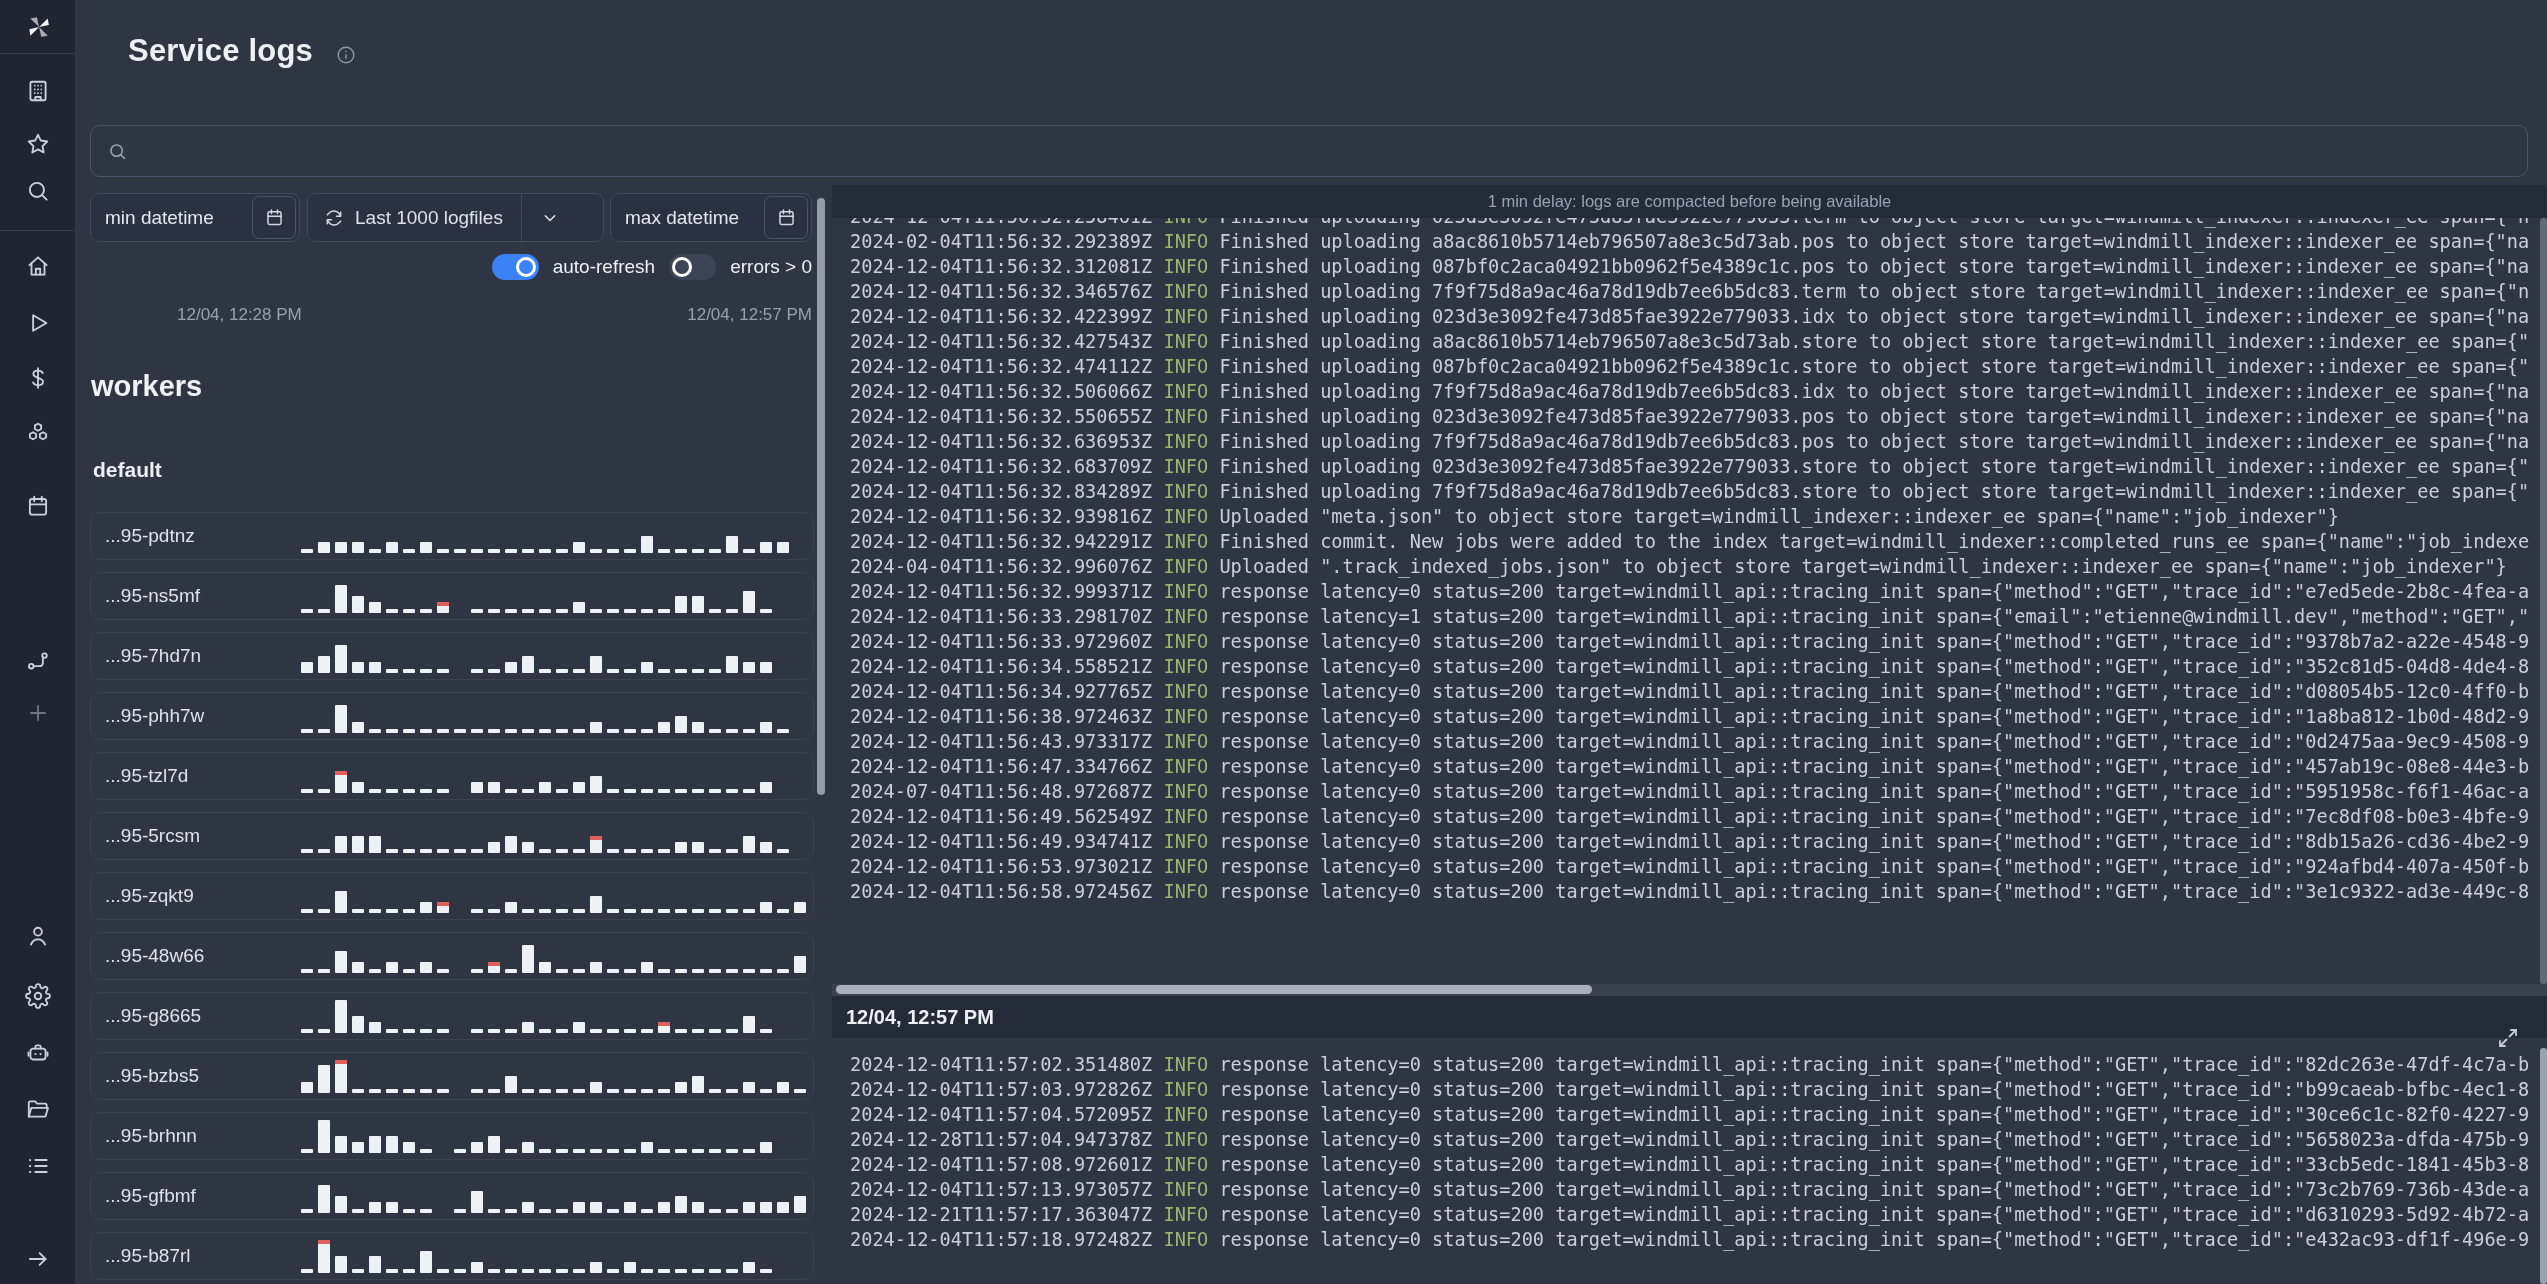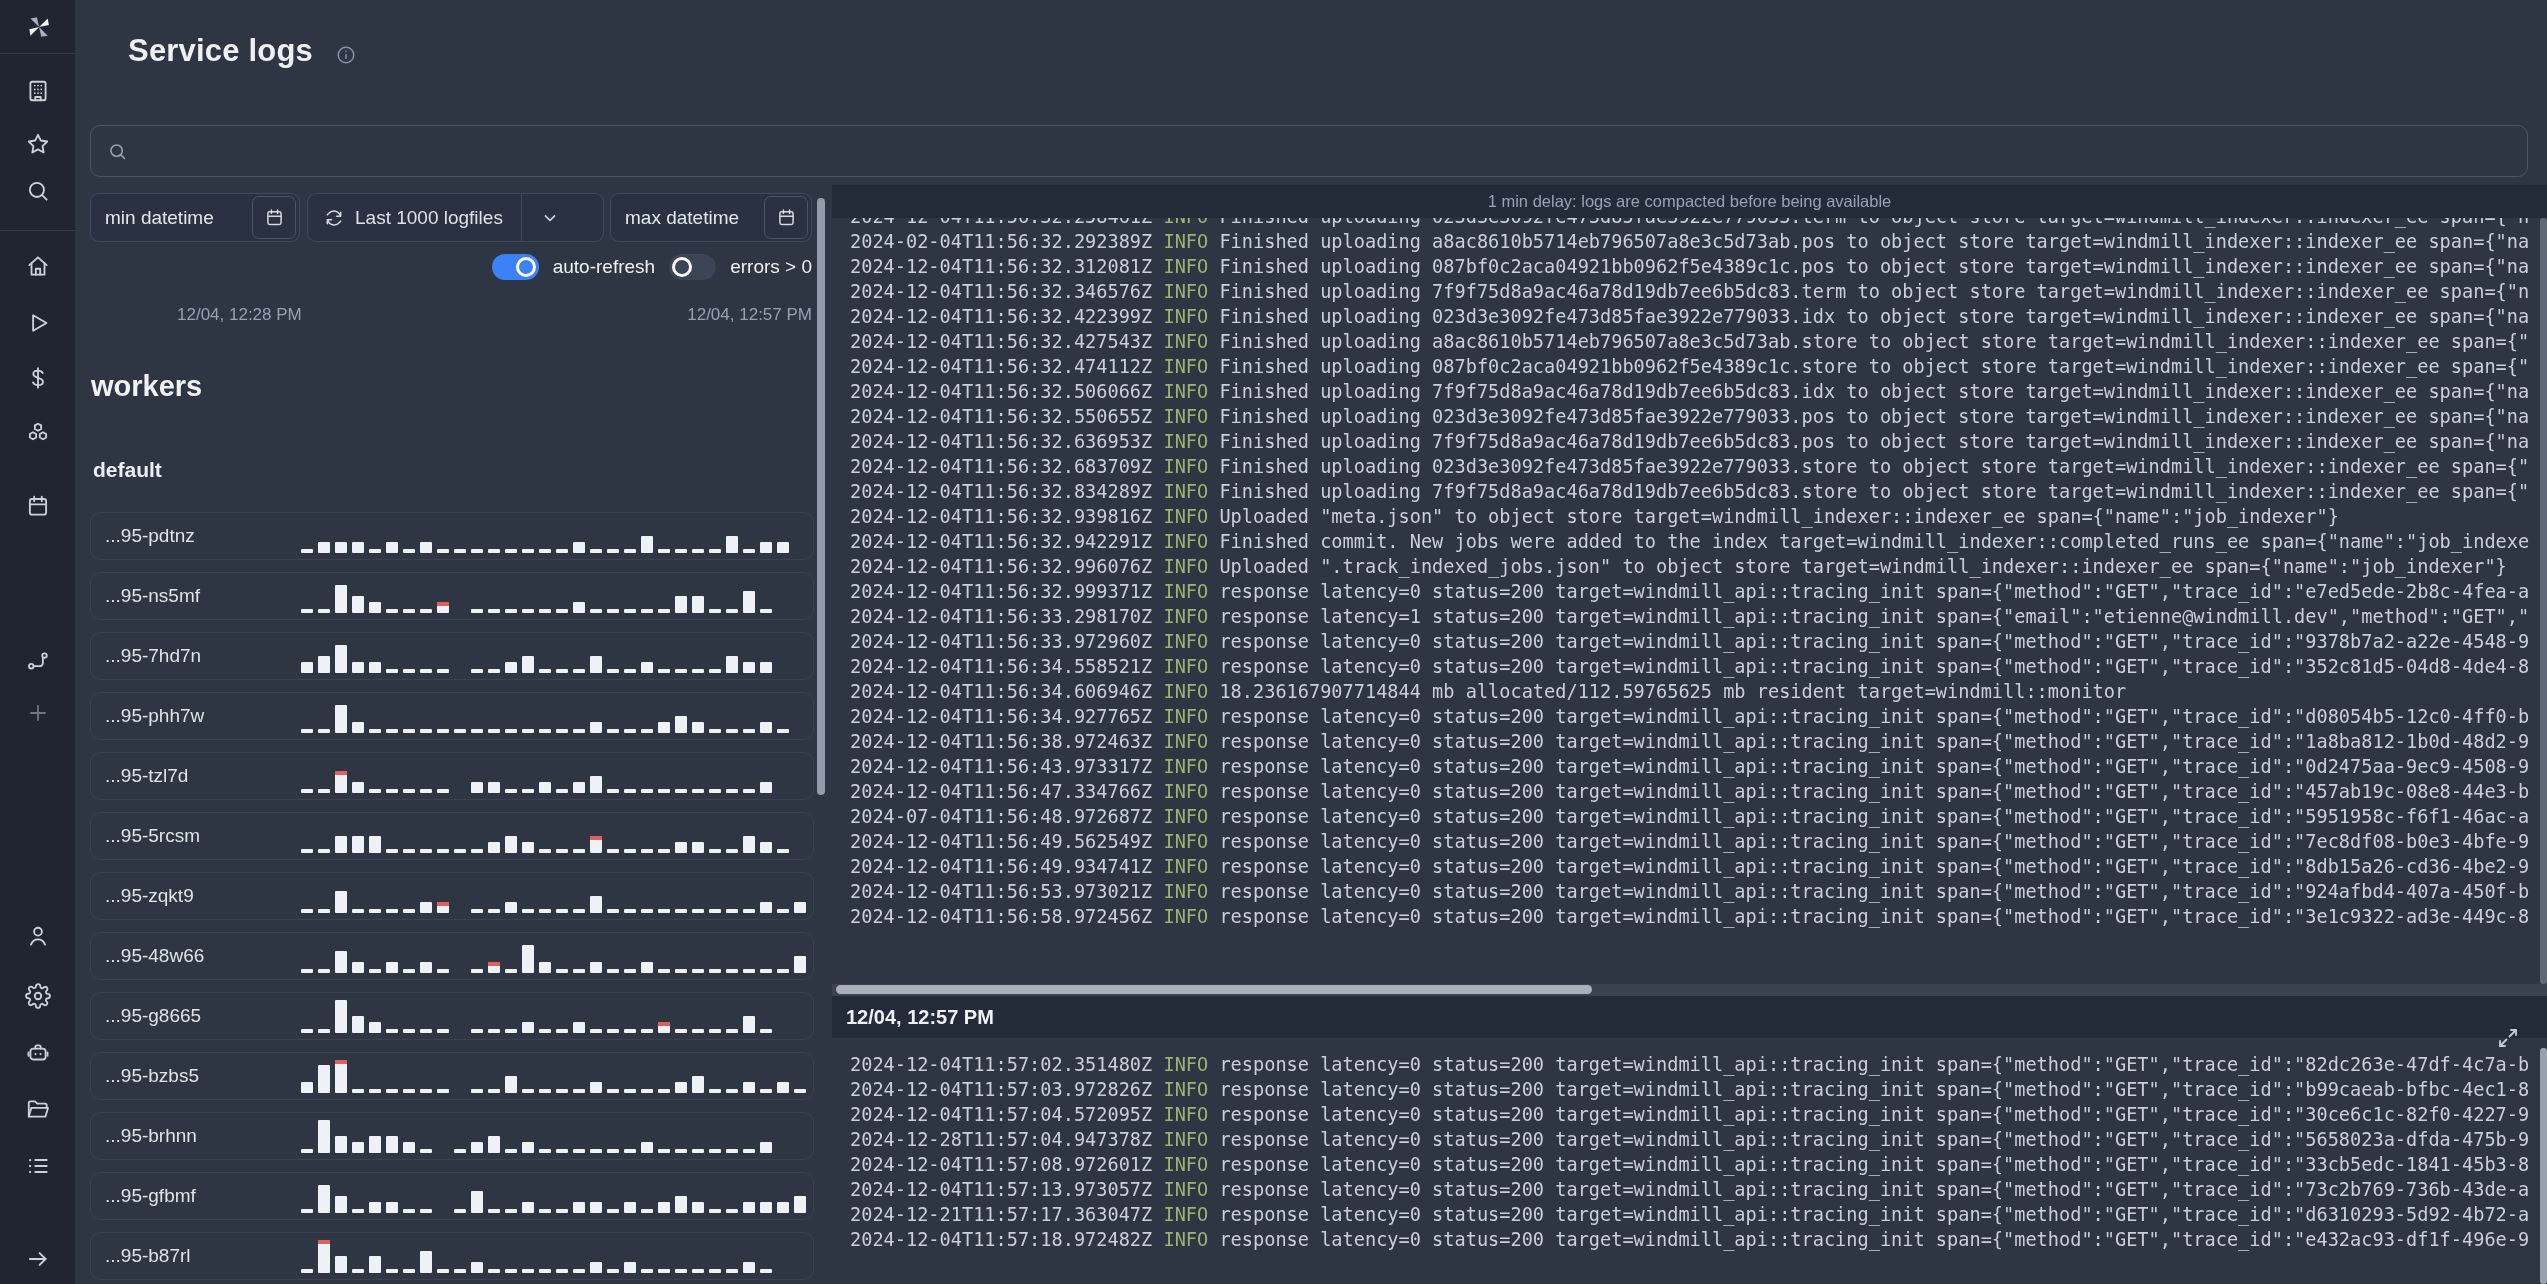--- a/index.html
+++ b/index.html
@@ -746,26 +746,25 @@
       <div class="log-line"><span class="ts">2024-12-04T11:56:32.422399Z </span><span class="lvl">INFO</span><span class="msg"> Finished uploading 023d3e3092fe473d85fae3922e779033.idx to object store target=windmill_indexer::indexer_ee span={"na</span></div>
       <div class="log-line"><span class="ts">2024-12-04T11:56:32.427543Z </span><span class="lvl">INFO</span><span class="msg"> Finished uploading a8ac8610b5714eb796507a8e3c5d73ab.store to object store target=windmill_indexer::indexer_ee span={"</span></div>
       <div class="log-line"><span class="ts">2024-12-04T11:56:32.474112Z </span><span class="lvl">INFO</span><span class="msg"> Finished uploading 087bf0c2aca04921bb0962f5e4389c1c.store to object store target=windmill_indexer::indexer_ee span={"</span></div>
       <div class="log-line"><span class="ts">2024-12-04T11:56:32.506066Z </span><span class="lvl">INFO</span><span class="msg"> Finished uploading 7f9f75d8a9ac46a78d19db7ee6b5dc83.idx to object store target=windmill_indexer::indexer_ee span={"na</span></div>
       <div class="log-line"><span class="ts">2024-12-04T11:56:32.550655Z </span><span class="lvl">INFO</span><span class="msg"> Finished uploading 023d3e3092fe473d85fae3922e779033.pos to object store target=windmill_indexer::indexer_ee span={"na</span></div>
       <div class="log-line"><span class="ts">2024-12-04T11:56:32.636953Z </span><span class="lvl">INFO</span><span class="msg"> Finished uploading 7f9f75d8a9ac46a78d19db7ee6b5dc83.pos to object store target=windmill_indexer::indexer_ee span={"na</span></div>
       <div class="log-line"><span class="ts">2024-12-04T11:56:32.683709Z </span><span class="lvl">INFO</span><span class="msg"> Finished uploading 023d3e3092fe473d85fae3922e779033.store to object store target=windmill_indexer::indexer_ee span={"</span></div>
       <div class="log-line"><span class="ts">2024-12-04T11:56:32.834289Z </span><span class="lvl">INFO</span><span class="msg"> Finished uploading 7f9f75d8a9ac46a78d19db7ee6b5dc83.store to object store target=windmill_indexer::indexer_ee span={"</span></div>
       <div class="log-line"><span class="ts">2024-12-04T11:56:32.939816Z </span><span class="lvl">INFO</span><span class="msg"> Uploaded "meta.json" to object store target=windmill_indexer::indexer_ee span={"name":"job_indexer"}</span></div>
       <div class="log-line"><span class="ts">2024-12-04T11:56:32.942291Z </span><span class="lvl">INFO</span><span class="msg"> Finished commit. New jobs were added to the index target=windmill_indexer::completed_runs_ee span={"name":"job_indexe</span></div>
-      <div class="log-line"><span class="ts">2024-12-04T11:56:32.996076Z </span><span class="lvl">INFO</span><span class="msg"> Uploaded ".track_indexed_jobs.json" to object store target=windmill_indexer::indexer_ee span={"name":"job_indexer"}</span></div>
+      <div class="log-line"><span class="ts">2024-04-04T11:56:32.996076Z </span><span class="lvl">INFO</span><span class="msg"> Uploaded ".track_indexed_jobs.json" to object store target=windmill_indexer::indexer_ee span={"name":"job_indexer"}</span></div>
       <div class="log-line"><span class="ts">2024-12-04T11:56:32.999371Z </span><span class="lvl">INFO</span><span class="msg"> response latency=0 status=200 target=windmill_api::tracing_init span={"method":"GET","trace_id":"e7ed5ede-2b8c-4fea-a</span></div>
       <div class="log-line"><span class="ts">2024-12-04T11:56:33.298170Z </span><span class="lvl">INFO</span><span class="msg"> response latency=1 status=200 target=windmill_api::tracing_init span={"email":"etienne@windmill.dev","method":"GET","</span></div>
       <div class="log-line"><span class="ts">2024-12-04T11:56:33.972960Z </span><span class="lvl">INFO</span><span class="msg"> response latency=0 status=200 target=windmill_api::tracing_init span={"method":"GET","trace_id":"9378b7a2-a22e-4548-9</span></div>
       <div class="log-line"><span class="ts">2024-12-04T11:56:34.558521Z </span><span class="lvl">INFO</span><span class="msg"> response latency=0 status=200 target=windmill_api::tracing_init span={"method":"GET","trace_id":"352c81d5-04d8-4de4-8</span></div>
-      <div class="log-line"><span class="ts">2024-12-04T11:56:34.606946Z </span><span class="lvl">INFO</span><span class="msg"> 18.236167907714844 mb allocated/112.59765625 mb resident target=windmill::monitor</span></div>
       <div class="log-line"><span class="ts">2024-12-04T11:56:34.927765Z </span><span class="lvl">INFO</span><span class="msg"> response latency=0 status=200 target=windmill_api::tracing_init span={"method":"GET","trace_id":"d08054b5-12c0-4ff0-b</span></div>
       <div class="log-line"><span class="ts">2024-12-04T11:56:38.972463Z </span><span class="lvl">INFO</span><span class="msg"> response latency=0 status=200 target=windmill_api::tracing_init span={"method":"GET","trace_id":"1a8ba812-1b0d-48d2-9</span></div>
       <div class="log-line"><span class="ts">2024-12-04T11:56:43.973317Z </span><span class="lvl">INFO</span><span class="msg"> response latency=0 status=200 target=windmill_api::tracing_init span={"method":"GET","trace_id":"0d2475aa-9ec9-4508-9</span></div>
       <div class="log-line"><span class="ts">2024-12-04T11:56:47.334766Z </span><span class="lvl">INFO</span><span class="msg"> response latency=0 status=200 target=windmill_api::tracing_init span={"method":"GET","trace_id":"457ab19c-08e8-44e3-b</span></div>
       <div class="log-line"><span class="ts">2024-07-04T11:56:48.972687Z </span><span class="lvl">INFO</span><span class="msg"> response latency=0 status=200 target=windmill_api::tracing_init span={"method":"GET","trace_id":"5951958c-f6f1-46ac-a</span></div>
       <div class="log-line"><span class="ts">2024-12-04T11:56:49.562549Z </span><span class="lvl">INFO</span><span class="msg"> response latency=0 status=200 target=windmill_api::tracing_init span={"method":"GET","trace_id":"7ec8df08-b0e3-4bfe-9</span></div>
       <div class="log-line"><span class="ts">2024-12-04T11:56:49.934741Z </span><span class="lvl">INFO</span><span class="msg"> response latency=0 status=200 target=windmill_api::tracing_init span={"method":"GET","trace_id":"8db15a26-cd36-4be2-9</span></div>
       <div class="log-line"><span class="ts">2024-12-04T11:56:53.973021Z </span><span class="lvl">INFO</span><span class="msg"> response latency=0 status=200 target=windmill_api::tracing_init span={"method":"GET","trace_id":"924afbd4-407a-450f-b</span></div>
       <div class="log-line"><span class="ts">2024-12-04T11:56:58.972456Z </span><span class="lvl">INFO</span><span class="msg"> response latency=0 status=200 target=windmill_api::tracing_init span={"method":"GET","trace_id":"3e1c9322-ad3e-449c-8</span></div>
     </div>

